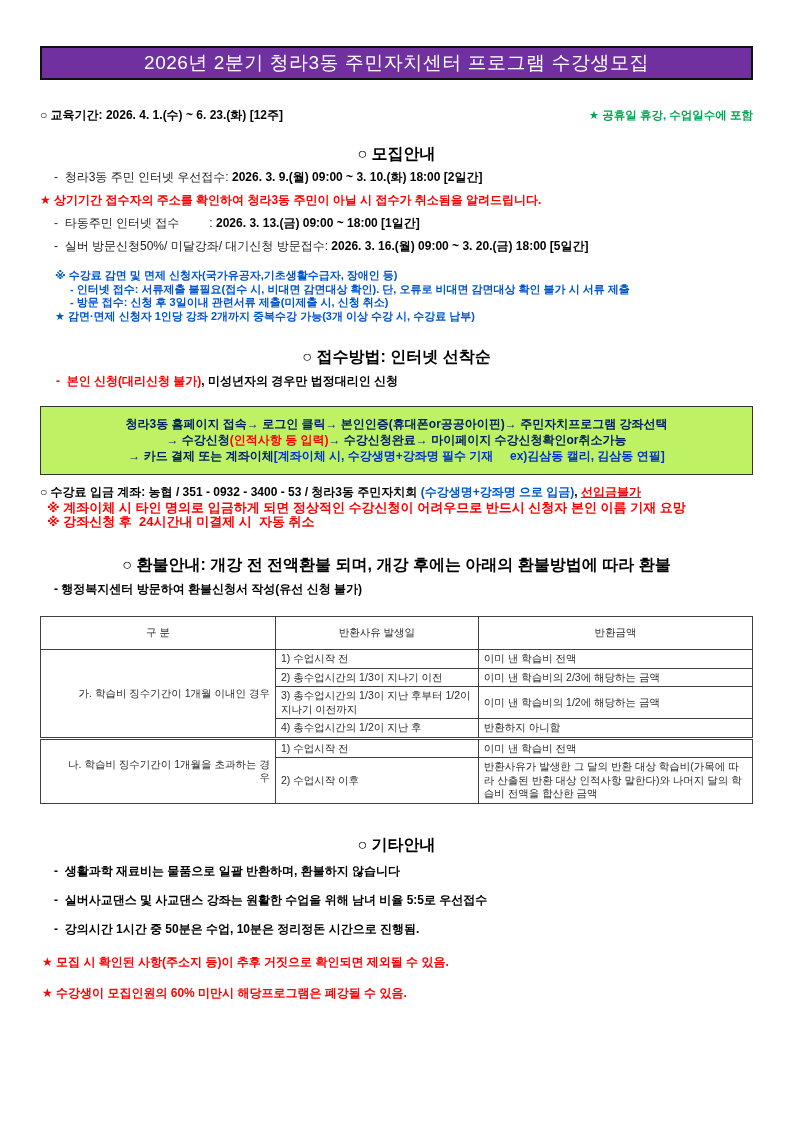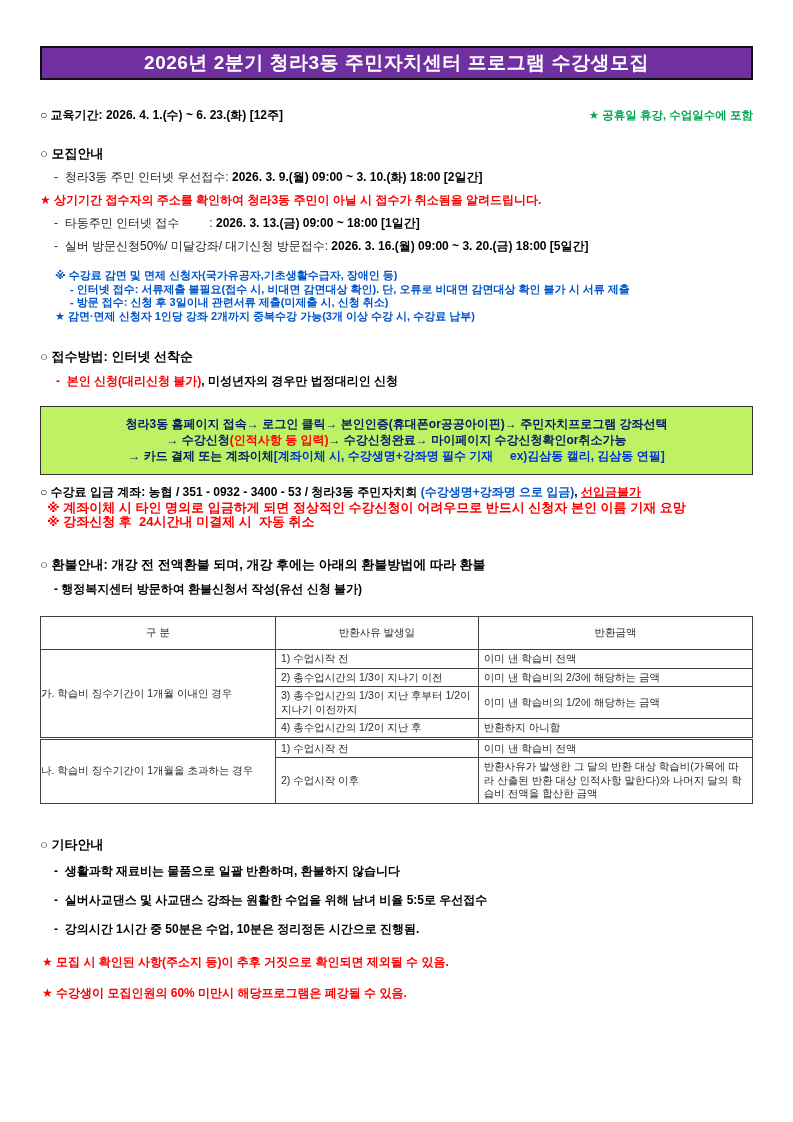--- a/index.html
+++ b/index.html
@@ -12,39 +12,39 @@
     overflow: hidden;
   }
   .page { padding: 46px 40px 0 40px; }
   .t { white-space: pre-wrap; }
 
   .banner {
     background: #7030A0;
     border: 2px solid #111;
     height: 34px;
     display: flex; align-items: center; justify-content: center;
-    color: #fff; font-weight: bold; font-size: 19px;
+    color: #fff; font-weight: normal; font-size: 19px;
     letter-spacing: 0.5px;
   }
 
   .line { font-size: 12px; line-height: 15px; }
   .bold { font-weight: bold; }
   .red { color: #FF0000; }
   .blue { color: #0055CC; }
   .green { color: #00A550; }
   .underline { text-decoration: underline; }
 
   .edu-row {
     margin-top: 27px;
     display: flex; justify-content: space-between; align-items: baseline;
   }
   .edu-row .left { font-weight: bold; font-size: 12px; }
   .edu-row .right { font-weight: bold; font-size: 11.5px; }
 
-  .sec-heading { font-weight: bold; font-size: 13px; }
+  .sec-heading { font-weight: bold; font-size: 16px; text-align: center; }
 
   .dash-line { padding-left: 14px; font-size: 12px; }
   .label { font-weight: normal; color: #222; }
   .value { font-weight: bold; }
 
   .blue-block { margin-top: 15px; padding-left: 15px; }
   .blue-block .bl { font-size: 11px; line-height: 13.5px; font-weight: bold; color: #0055CC; }
   .blue-block .indent { padding-left: 15px; }
 
   .proc-box {
@@ -67,21 +67,21 @@
   table.refund th, table.refund td {
     border: 1px solid #404040;
     font-size: 10.5px;
     line-height: 13.5px;
     color: #2b2b2b;
     padding: 2px 5px;
     vertical-align: middle;
     font-weight: normal;
   }
   table.refund th { text-align: center; height: 33px; }
-  table.refund td.c1 { text-align: left; padding-left: 0; }
+  table.refund td.c1 { text-align: right; padding-left: 20px; }
   table.refund td { height: 17px; }
   table.refund tr.grp-b td { border-top: 3px double #404040; }
 
   .etc-item { padding-left: 14px; font-weight: bold; font-size: 12px; }
   .warn-line { padding-left: 2px; font-weight: bold; font-size: 12px; color: #FF0000; }
 </style>
 </head>
 <body>
 
 <div class="page">

